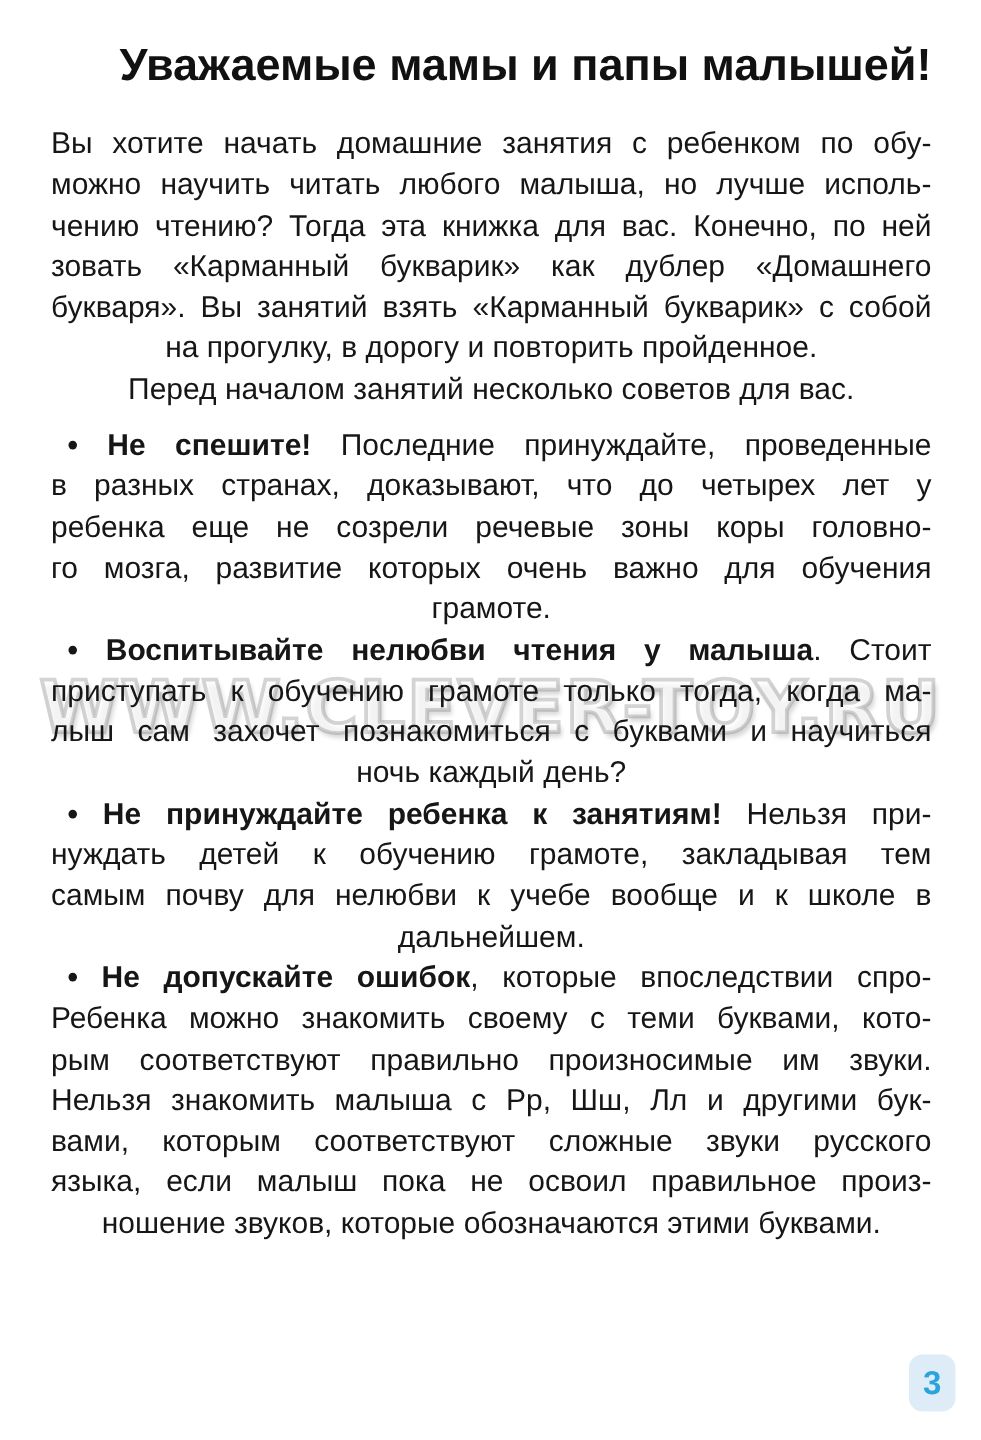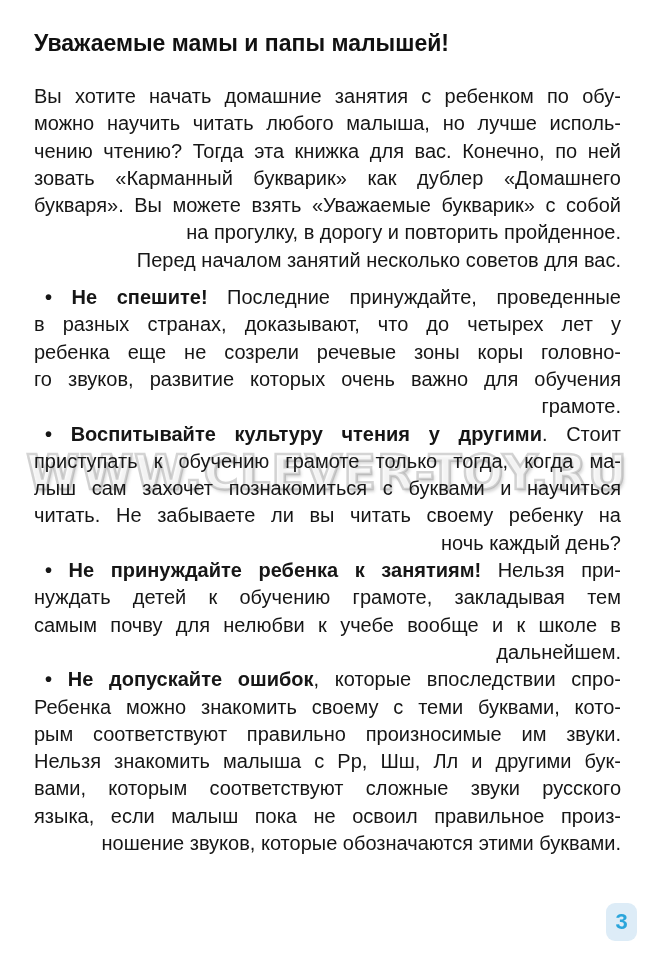--- a/index.html
+++ b/index.html
@@ -13,34 +13,34 @@
     color: #161616;
   }
   .content {
     position: absolute;
     left: 34px;
     right: 33px;
     top: 29px;
     z-index: 2;
   }
   .title {
-    font-size: 23px;
+    font-size: 30px;
     line-height: 29px;
     font-weight: bold;
-    text-align: left;
+    text-align: right;
     margin: 0 0 25px 0;
     color: #111;
   }
   .para, .bullet {
     font-size: 20px;
     line-height: 27.3px;
     margin: 0;
   }
   .para-advice { margin-bottom: 10px; }
-  .line { text-align: right; }
+  .line { text-align: center; }
   .jline { text-align: justify; text-align-last: justify; }
   .bullet .line:first-child { text-indent: 11px; }
   .b { font-weight: bold; }
   .watermark {
     position: absolute;
     left: 0;
     right: 0;
     top: 446px;
     z-index: 1;
     text-align: center;
@@ -79,41 +79,40 @@
 
   <div class="content">
 
     <h1 class="title">Уважаемые мамы и папы малышей!</h1>
 
     <div class="para">
         <div class="line jline"><span>Вы хотите начать домашние занятия с ребенком по обу-</span></div>
         <div class="line jline"><span>можно научить читать любого малыша, но лучше исполь-</span></div>
         <div class="line jline"><span>чению чтению? Тогда эта книжка для вас. Конечно, по ней</span></div>
         <div class="line jline"><span>зовать «Карманный букварик» как дублер «Домашнего</span></div>
-        <div class="line jline"><span>букваря». Вы можете взять «Уважаемые букварик» с собой</span></div>
+        <div class="line jline"><span>букваря». Вы занятий взять «Карманный букварик» с собой</span></div>
         <div class="line"><span>на прогулку, в дорогу и повторить пройденное.</span></div>
       </div>
 
     <div class="para para-advice">
         <div class="line"><span>Перед началом занятий несколько советов для вас.</span></div>
       </div>
 
     <div class="bullet">
         <div class="line jline"><span class="b">• Не спешите!</span><span> Последние принуждайте, проведенные</span></div>
         <div class="line jline"><span>в разных странах, доказывают, что до четырех лет у</span></div>
         <div class="line jline"><span>ребенка еще не созрели речевые зоны коры головно-</span></div>
-        <div class="line jline"><span>го звуков, развитие которых очень важно для обучения</span></div>
+        <div class="line jline"><span>го мозга, развитие которых очень важно для обучения</span></div>
         <div class="line"><span>грамоте.</span></div>
       </div>
 
     <div class="bullet">
-        <div class="line jline"><span class="b">• Воспитывайте культуру чтения у другими</span><span>. Стоит</span></div>
+        <div class="line jline"><span class="b">• Воспитывайте нелюбви чтения у малыша</span><span>. Стоит</span></div>
         <div class="line jline"><span>приступать к обучению грамоте только тогда, когда ма-</span></div>
         <div class="line jline"><span>лыш сам захочет познакомиться с буквами и научиться</span></div>
-        <div class="line jline"><span>читать. Не забываете ли вы читать своему ребенку на</span></div>
         <div class="line"><span>ночь каждый день?</span></div>
       </div>
 
     <div class="bullet">
         <div class="line jline"><span class="b">• Не принуждайте ребенка к занятиям!</span><span> Нельзя при-</span></div>
         <div class="line jline"><span>нуждать детей к обучению грамоте, закладывая тем</span></div>
         <div class="line jline"><span>самым почву для нелюбви к учебе вообще и к школе в</span></div>
         <div class="line"><span>дальнейшем.</span></div>
       </div>
 

